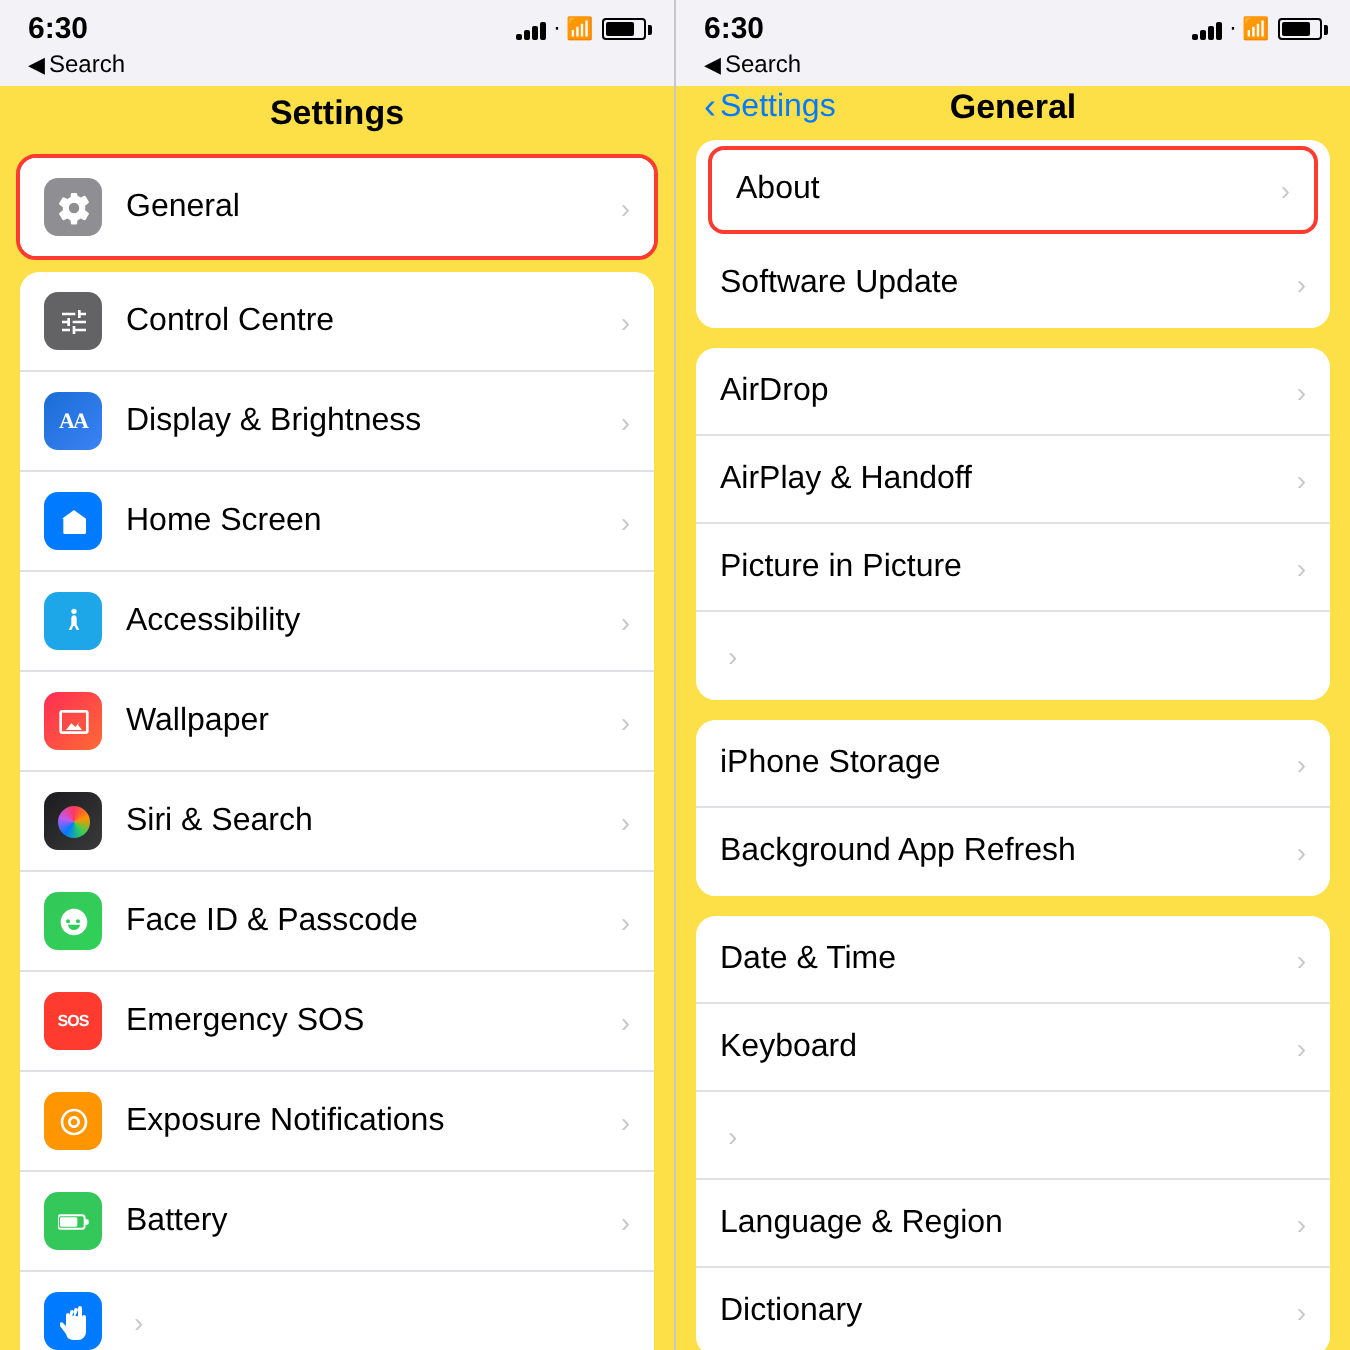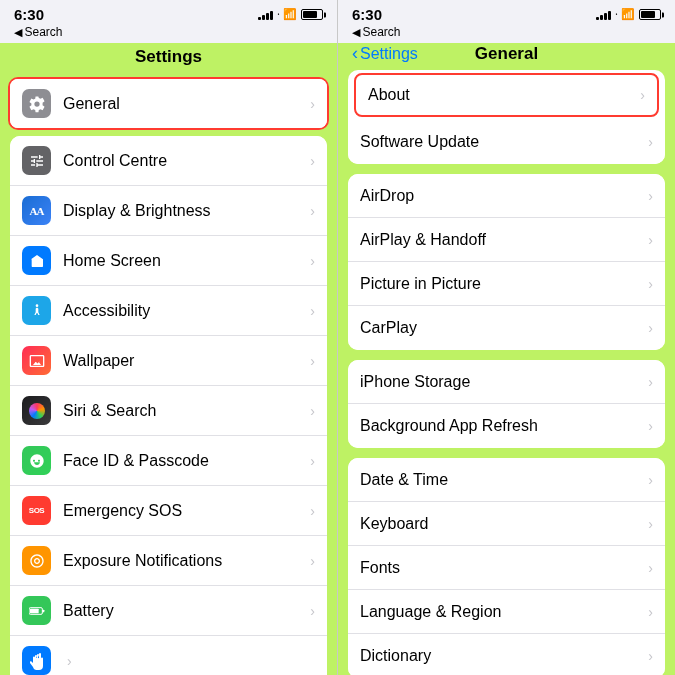--- a/index.html
+++ b/index.html
@@ -7,21 +7,21 @@
       font-family: -apple-system, BlinkMacSystemFont, 'SF Pro Text', 'Helvetica Neue', Arial, sans-serif;
       background: #f2f2f7;
       width: 675px;
       height: 675px;
       display: flex;
       overflow: hidden;
     }
     .screen {
       width: 337.5px;
       height: 675px;
-      background: #bef264;
+      background: #fde047;
       display: flex;
       flex-direction: column;
       overflow: hidden;
     }
     .status-bar {
       display: flex;
       justify-content: space-between;
       align-items: center;
       padding: 6px 14px 2px 14px;
       background: #f2f2f7;
@@ -377,21 +377,20 @@
       </div>
       <div class="list-item">
         <span class="item-label">AirPlay &amp; Handoff</span>
         <span class="item-chevron">›</span>
       </div>
       <div class="list-item">
         <span class="item-label">Picture in Picture</span>
         <span class="item-chevron">›</span>
       </div>
       <div class="list-item" style="border-bottom:none;">
-        <span class="item-label">CarPlay</span>
         <span class="item-chevron">›</span>
       </div>
     </div>
 
     <div class="list-group">
       <div class="list-item">
         <span class="item-label">iPhone Storage</span>
         <span class="item-chevron">›</span>
       </div>
       <div class="list-item" style="border-bottom:none;gap:48px;">
@@ -403,21 +402,20 @@
     <div class="list-group">
       <div class="list-item">
         <span class="item-label">Date &amp; Time</span>
         <span class="item-chevron">›</span>
       </div>
       <div class="list-item">
         <span class="item-label">Keyboard</span>
         <span class="item-chevron">›</span>
       </div>
       <div class="list-item">
-        <span class="item-label">Fonts</span>
         <span class="item-chevron">›</span>
       </div>
       <div class="list-item">
         <span class="item-label">Language &amp; Region</span>
         <span class="item-chevron">›</span>
       </div>
       <div class="list-item" style="border-bottom:none;">
         <span class="item-label">Dictionary</span>
         <span class="item-chevron">›</span>
       </div>

